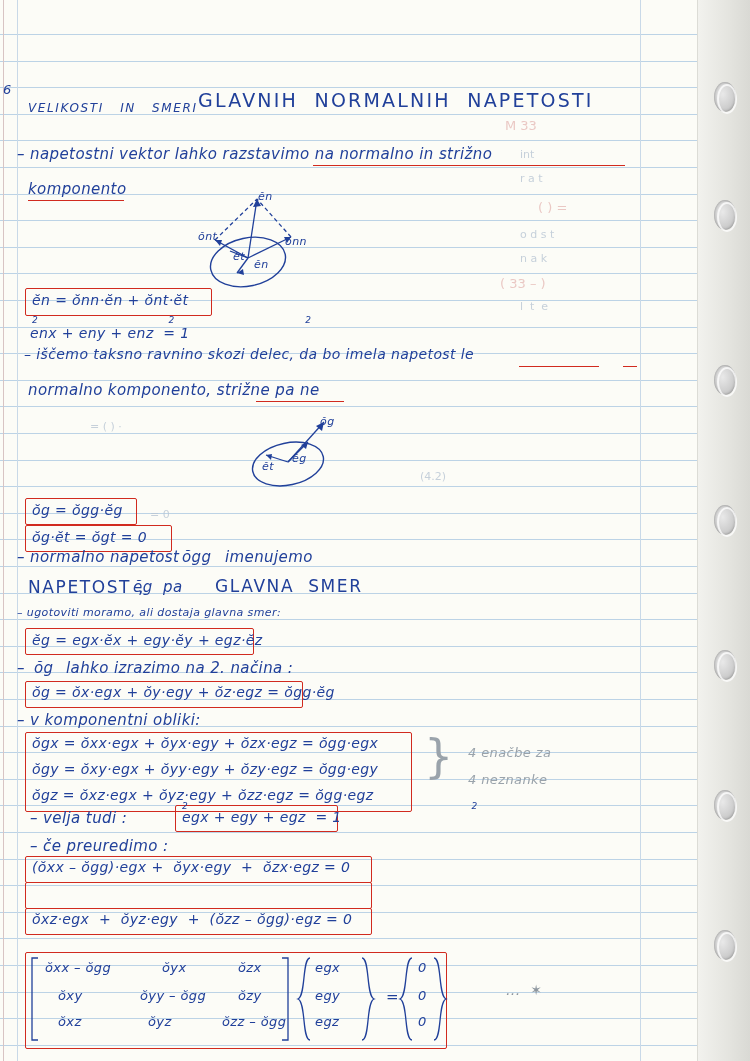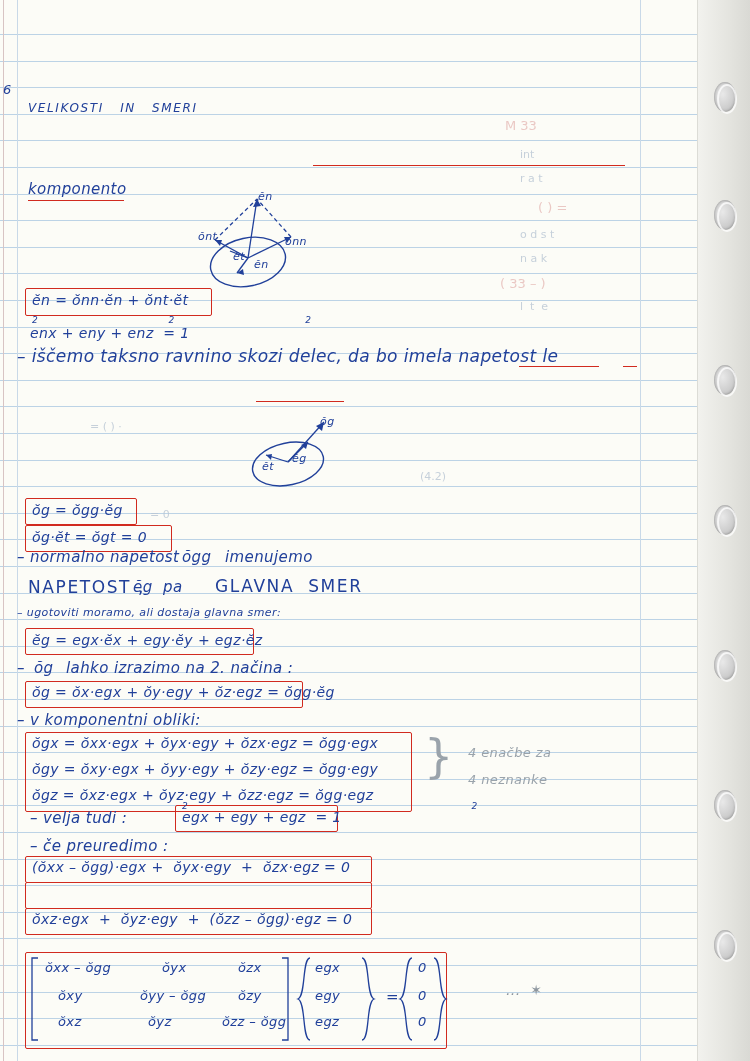--- a/index.html
+++ b/index.html
@@ -145,21 +145,23 @@
   <div class="ghost" style="left:520px;top:252px">n a k</div>
   <div class="ghost ghostr" style="left:500px;top:276px;font-size:13px">( 33 – )</div>
   <div class="ghost" style="left:520px;top:300px">l  t  e</div>
   <div class="ghost" style="left:90px;top:420px">= ( ) ·</div>
   <div class="ghost" style="left:420px;top:470px">(4.2)</div>
   <div class="ghost" style="left:150px;top:508px">= 0</div>
 
   <div class="ink hand" style="left:3px;top:82px;font-size:13px">6</div>
 
   <div class="ink hand cap" style="left:28px;top:101px;font-size:12px">VELIKOSTI   IN   SMERI</div>
-
+  <div class="ink title" style="left:198px;top:89px">GLAVNIH  NORMALNIH  NAPETOSTI</div>
+
+  <div class="ink hand" style="left:17px;top:145px;font-size:15px">– napetostni vektor lahko razstavimo na normalno in strižno</div>
   <div class="ink hand" style="left:28px;top:180px;font-size:15px">komponento</div>
   <div class="uline" style="left:313px;top:165px;width:312px"></div>
   <div class="uline" style="left:28px;top:200px;width:96px"></div>
 
   <svg style="left:195px;top:185px;width:190px;height:105px">
     <ellipse class="ell" cx="53" cy="77" rx="38" ry="24" transform="rotate(-12 53 77)"></ellipse>
     <line class="arrow" x1="53" y1="73" x2="62" y2="14"></line>
     <polygon points="62,14 58,22 66,21" fill="#21409a"></polygon>
     <line class="arrow" x1="53" y1="73" x2="20" y2="55" stroke-dasharray="0"></line>
     <polygon points="20,55 27,55 25,61" fill="#21409a"></polygon>
@@ -175,21 +177,22 @@
   <div class="ink hand small" style="left:198px;top:230px">ŏnt</div>
   <div class="ink hand small" style="left:285px;top:235px">ŏnn</div>
   <div class="ink hand small" style="left:233px;top:250px">ĕt</div>
   <div class="ink hand small" style="left:254px;top:258px">ĕn</div>
 
   <div class="boxr" style="left:25px;top:288px;width:185px;height:26px"></div>
   <div class="ink hand" style="left:32px;top:292px;font-size:14px">ĕn = ŏnn·ĕn + ŏnt·ĕt</div>
   <div class="ink hand small" style="left:32px;top:315px;font-size:9px;letter-spacing:12px">2        2        2</div>
   <div class="ink hand" style="left:30px;top:325px;font-size:14px">enx + eny + enz  = 1</div>
 
-  <div class="ink hand" style="left:17px;top:346px;font-size:17px">– iščemo taksno ravnino skozi delec, da bo imela napetost le</div>
+  <div class="ink hand" style="left:24px;top:346px;font-size:14px">– iščemo taksno ravnino skozi delec, da bo imela napetost le</div>
+  <div class="ink hand" style="left:28px;top:381px;font-size:15px">normalno komponento, strižne pa ne</div>
   <div class="uline" style="left:519px;top:366px;width:80px"></div>
   <div class="uline" style="left:623px;top:366px;width:14px"></div>
   <div class="uline" style="left:256px;top:401px;width:88px"></div>
 
   <svg style="left:250px;top:412px;width:140px;height:80px">
     <ellipse class="ell" cx="38" cy="52" rx="36" ry="21" transform="rotate(-12 38 52)"></ellipse>
     <line class="arrow" x1="38" y1="50" x2="74" y2="10"></line>
     <polygon points="74,10 66,14 72,19" fill="#21409a"></polygon>
     <line class="arrow" x1="38" y1="50" x2="58" y2="30"></line>
     <polygon points="58,30 51,33 56,37" fill="#21409a"></polygon>

